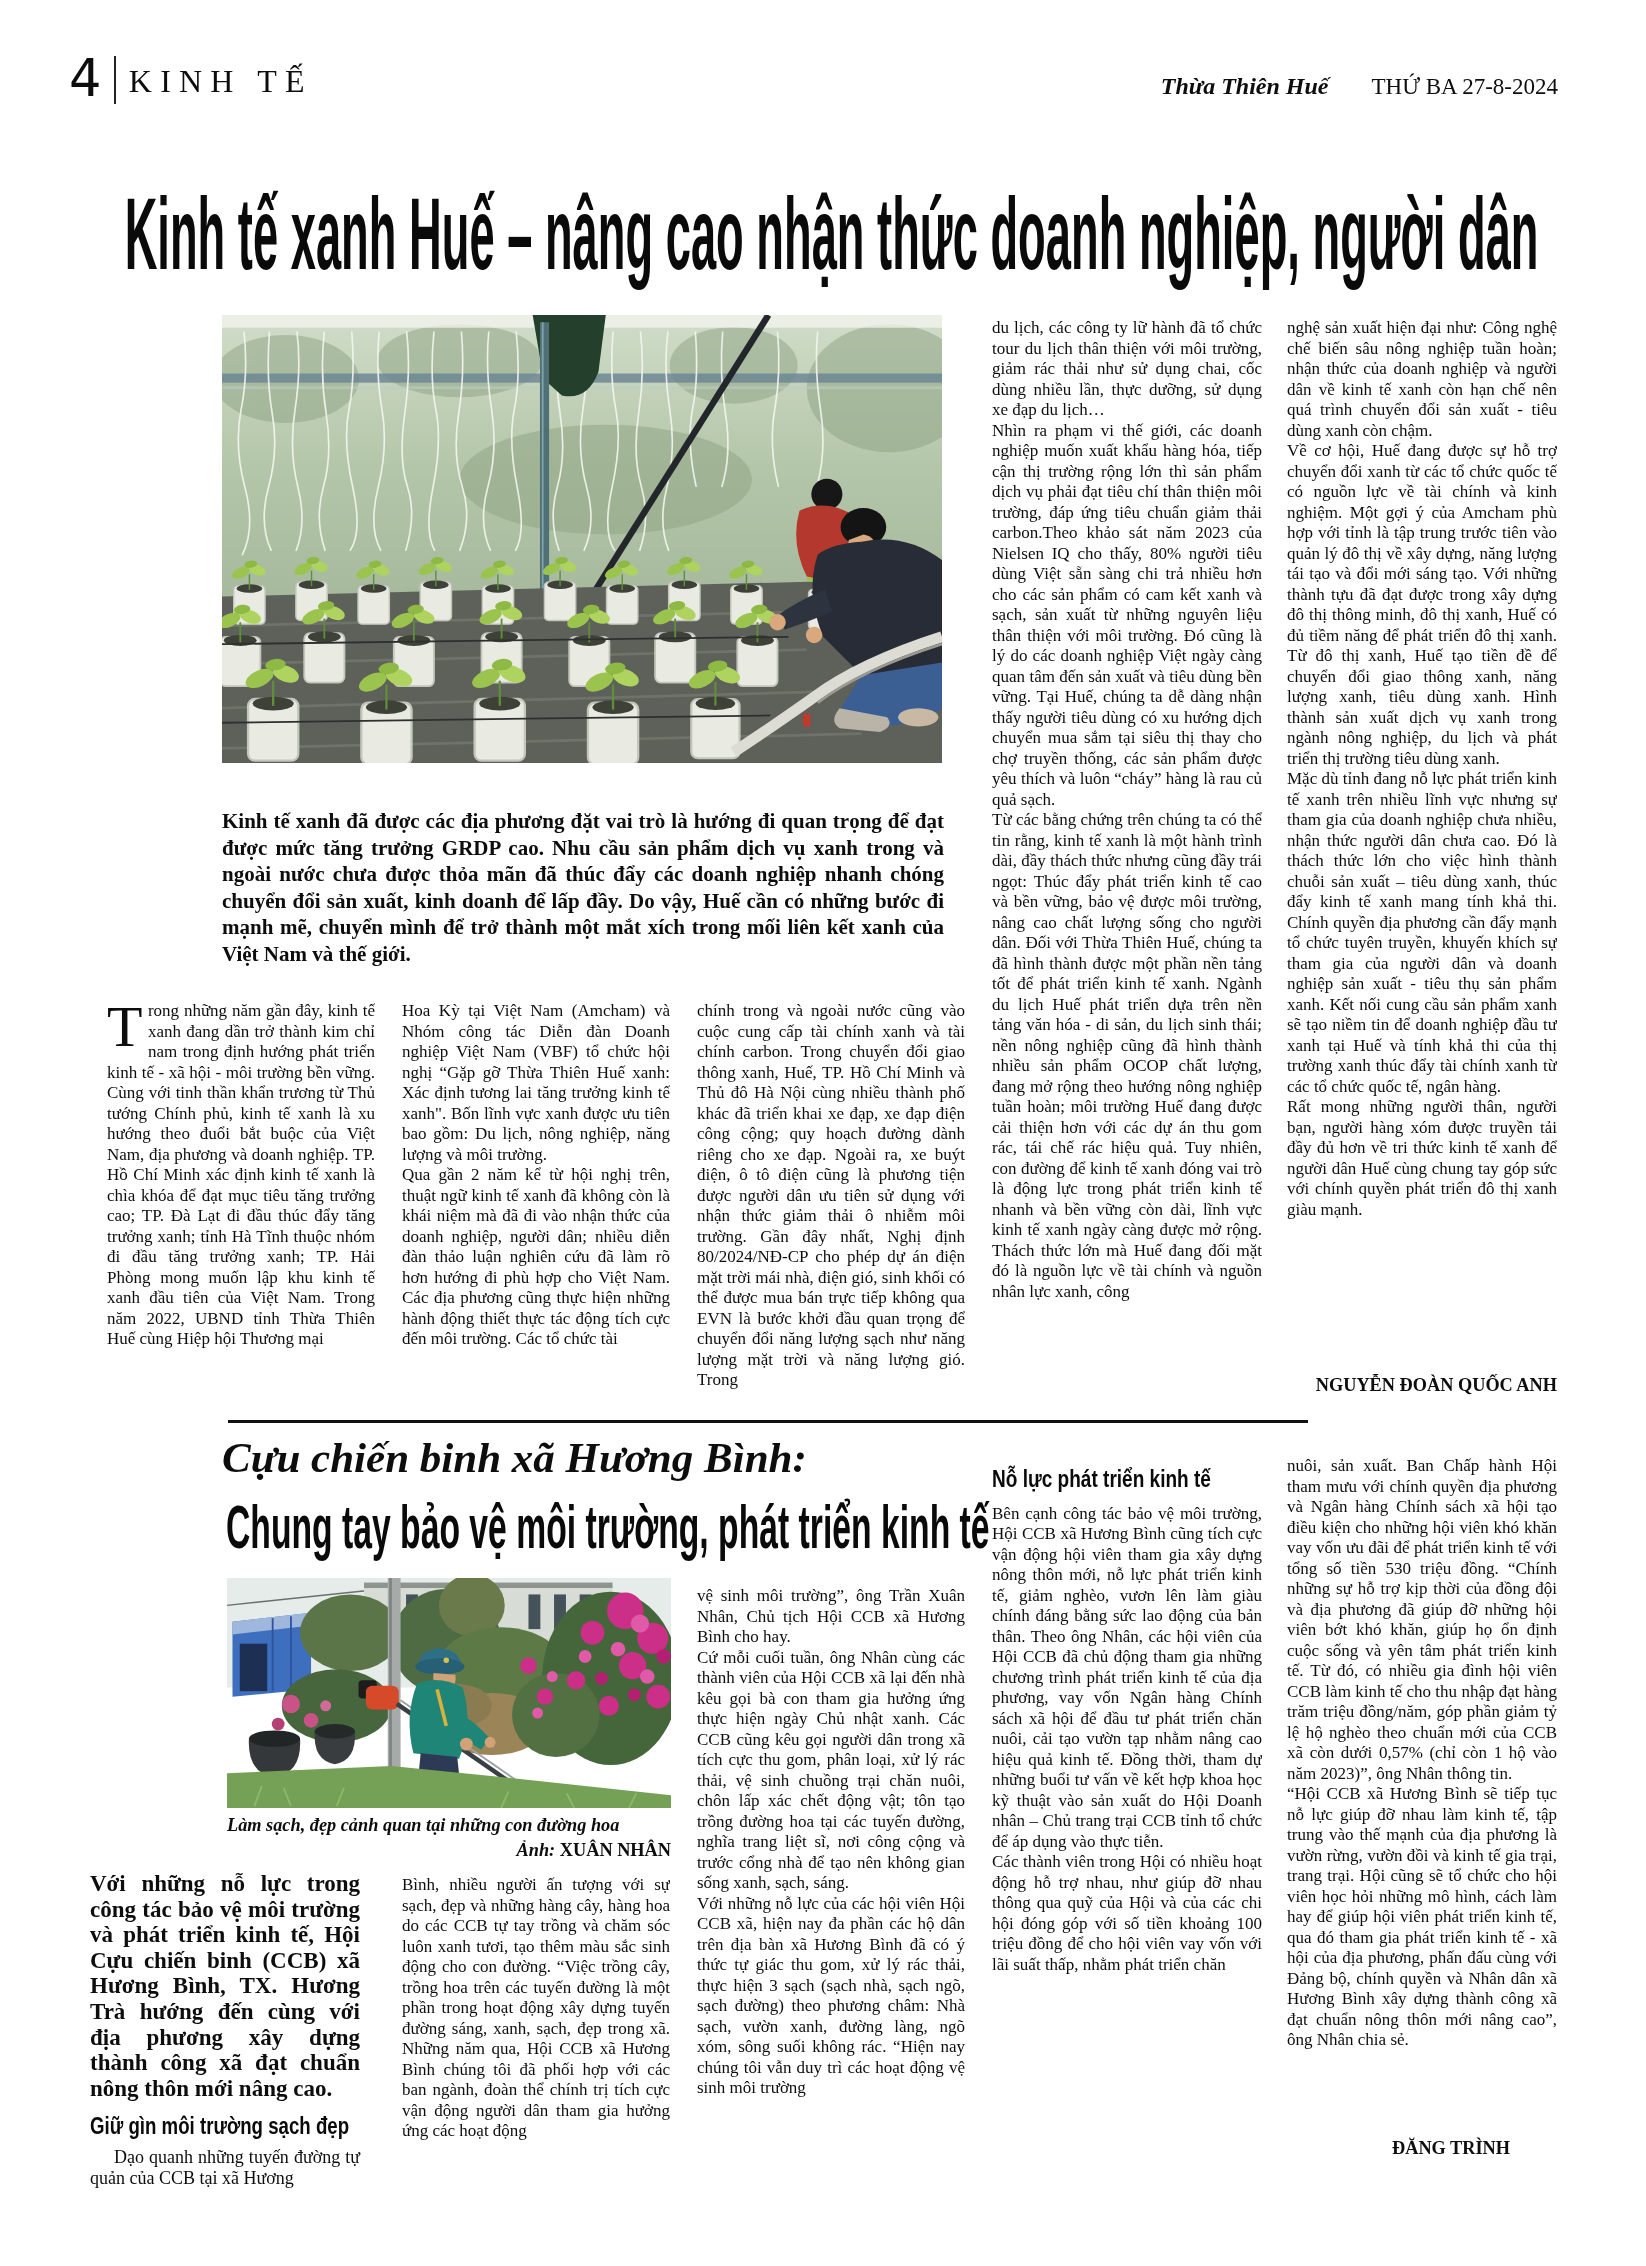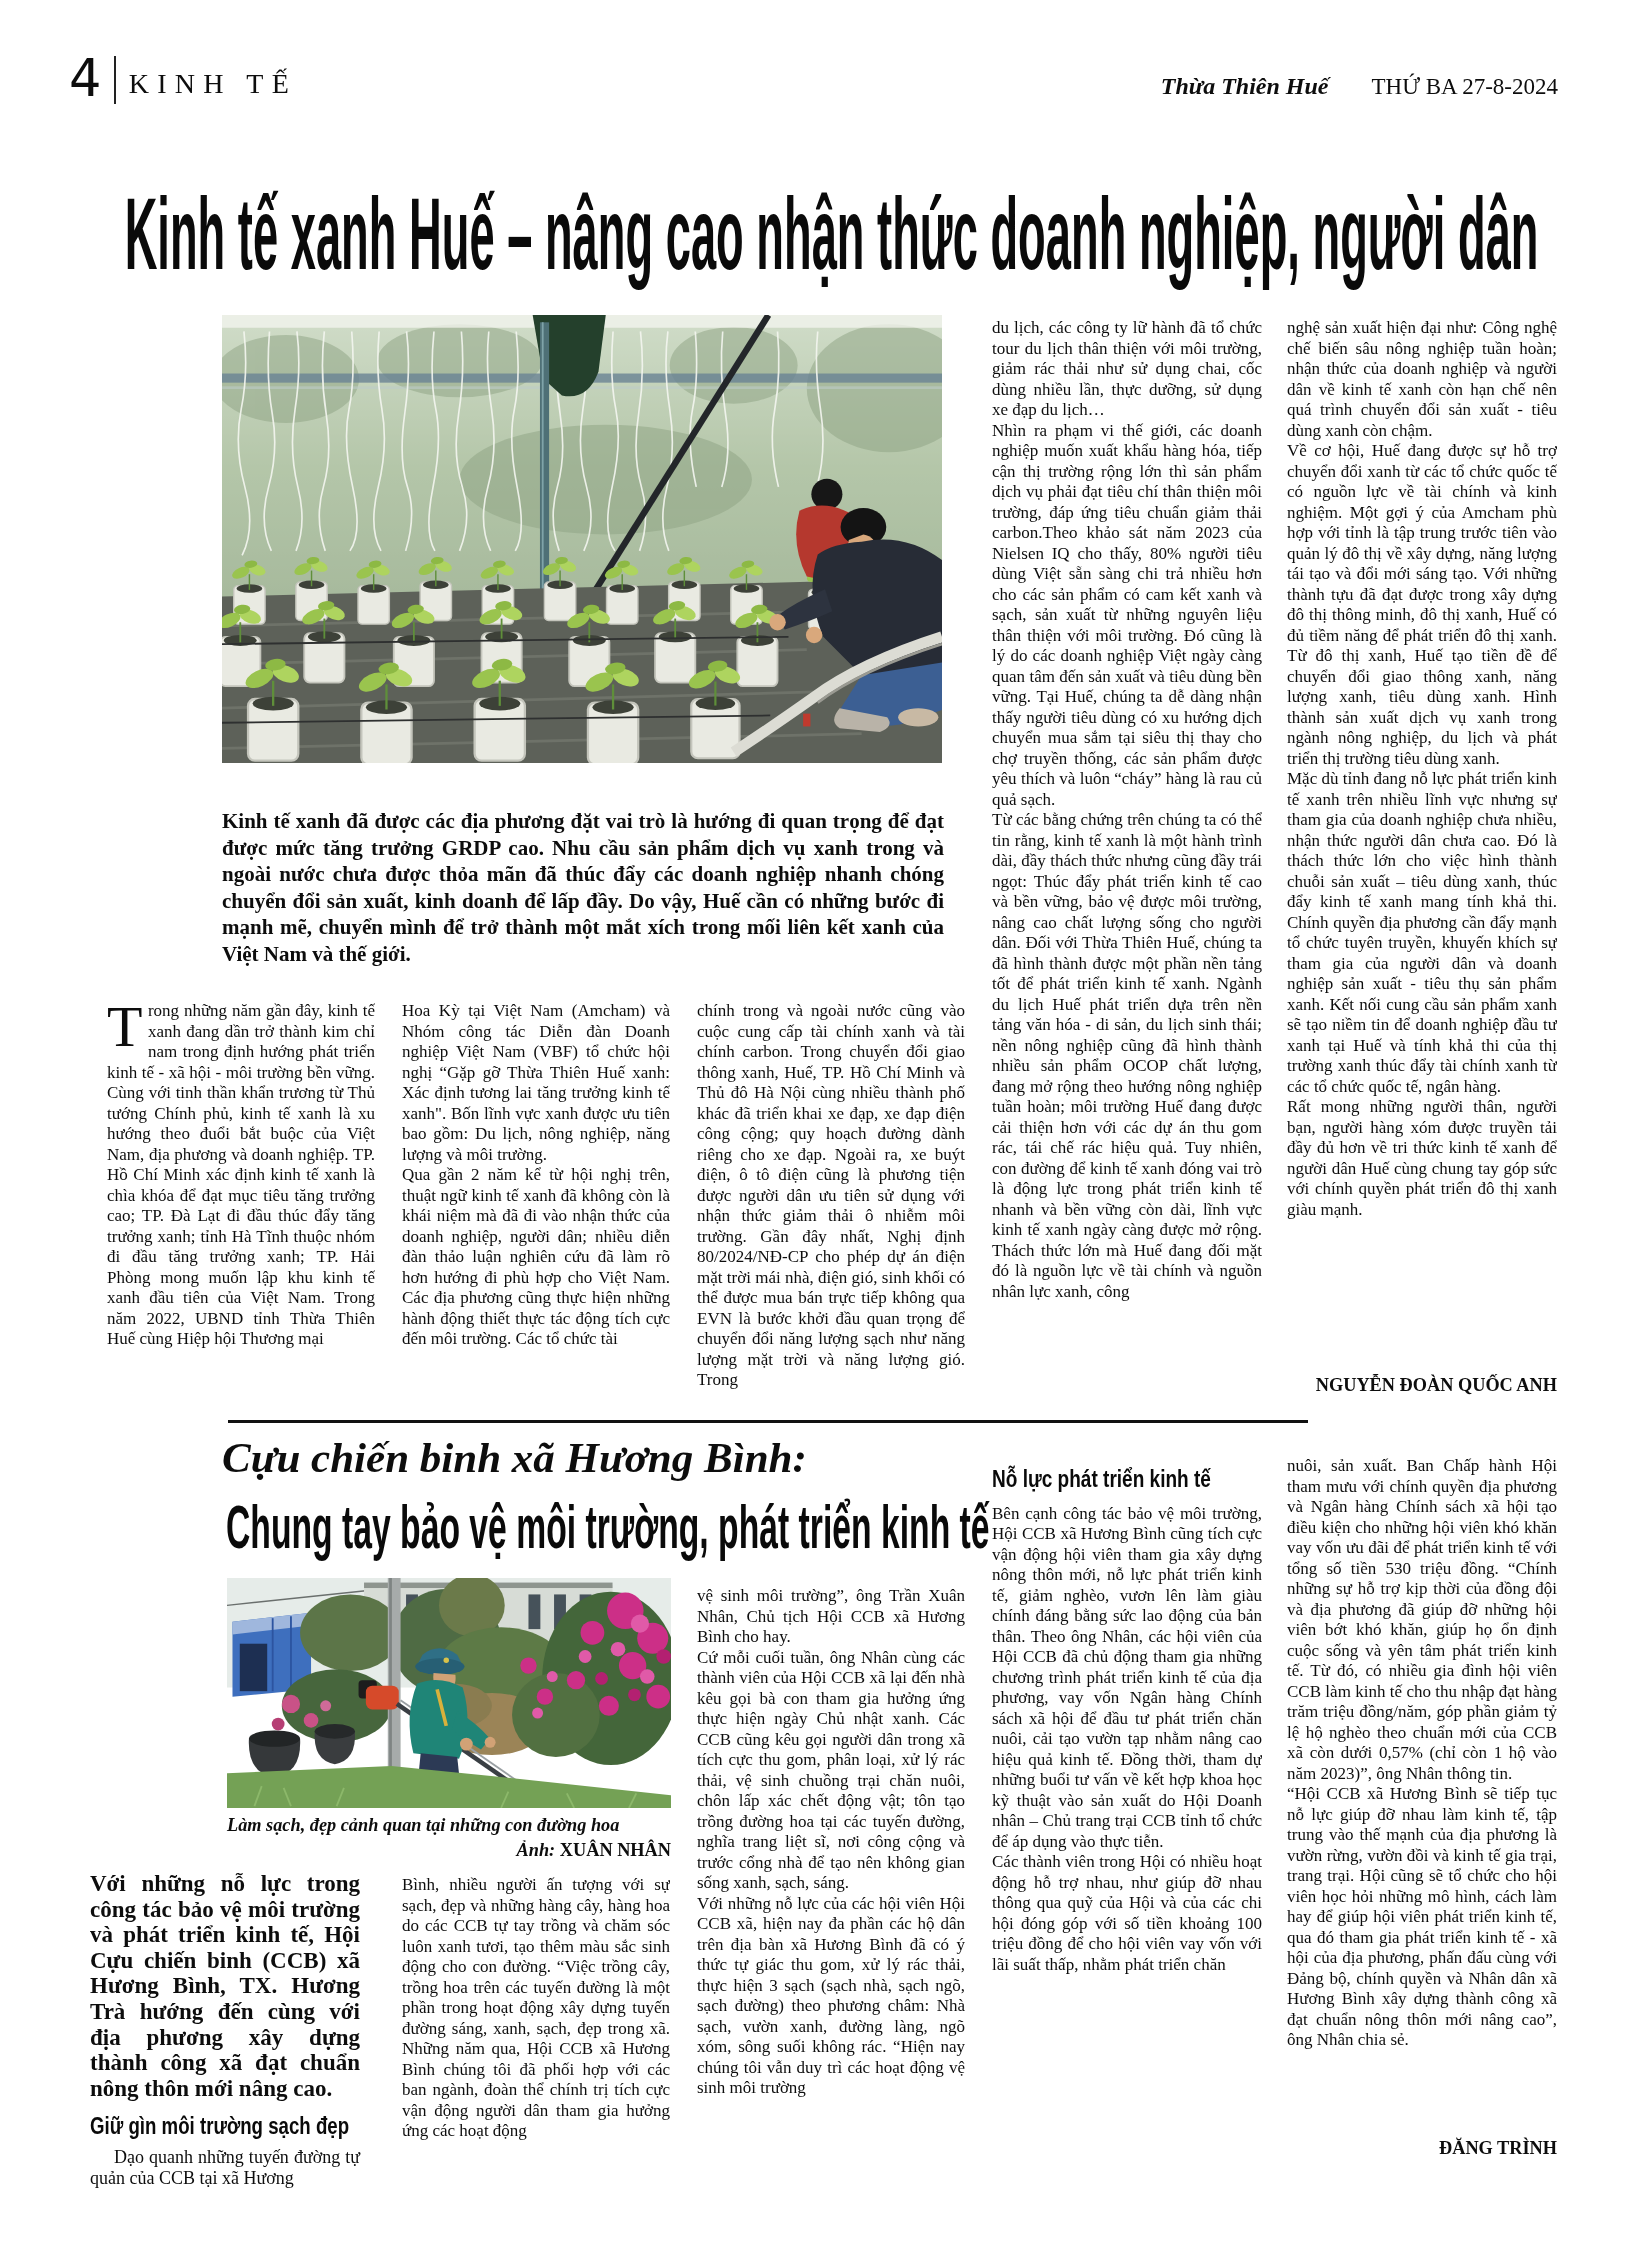--- a/index.html
+++ b/index.html
@@ -2,21 +2,21 @@
 <html style="font-size:14.6px"><head>
 <meta charset="utf-8">
 <style>
   html,body{margin:0;padding:0;background:#e8e8e8;}
   .page{position:relative;width:1647px;height:2267px;background:#ffffff;overflow:hidden;
         font-family:"Liberation Serif","DejaVu Serif",serif;color:#0d0d0d;}
   .abs{position:absolute;}
   
   .pagenum{font-family:"DejaVu Sans","Liberation Sans",sans-serif;font-size:51px;line-height:1;}
   .secbar{width:1.8px;height:48px;background:#222;}
-  .section{font-size:28px;letter-spacing:8.2px;white-space:nowrap;}
+  .section{font-size:32px;letter-spacing:8.2px;white-space:nowrap;}
   .masthead{font-weight:bold;font-style:italic;font-size:24px;white-space:nowrap;}
   .hdate{font-size:23px;white-space:nowrap;}
   
   .bodycol{font-size:17px;line-height:20.5px;text-align:justify;white-space:pre-line;overflow:hidden;}
   .dropcap::first-letter{float:left;font-size:58px;line-height:48px;padding:1.8px 5.5px 0 0;}
   .lead{font-weight:bold;font-size:21px;line-height:26.5px;text-align:justify;}
   .caption{font-size:18.3px;font-weight:bold;font-style:italic;}
   .credit-name{font-style:normal;}
   .author{font-weight:bold;font-size:18.3px;text-align:right;}
   .kicker{font-weight:bold;font-size:43px;line-height:1;white-space:nowrap;font-style:italic;}
@@ -346,16 +346,16 @@
   <div class="abs" style="left:992px;top:1456px;width:270px;height:716px;overflow:hidden;">
     <svg width="270" height="33" style="margin:7.3px 0 3.7px 0;" viewBox="0 0 296 36">
       <text x="0" y="26" font-size="27" textLength="240" lengthAdjust="spacingAndGlyphs">Nỗ lực phát triển kinh tế</text>
     </svg>
     <div class="bodycol" style="width:270px;">Bên cạnh công tác bảo vệ môi trường, Hội CCB xã Hương Bình cũng tích cực vận động hội viên tham gia xây dựng nông thôn mới, nỗ lực phát triển kinh tế, giảm nghèo, vươn lên làm giàu chính đáng bằng sức lao động của bản thân. Theo ông Nhân, các hội viên của Hội CCB đã chủ động tham gia những chương trình phát triển kinh tế của địa phương, vay vốn Ngân hàng Chính sách xã hội để đầu tư phát triển chăn nuôi, cải tạo vườn tạp nhằm nâng cao hiệu quả kinh tế. Đồng thời, tham dự những buổi tư vấn về kết hợp khoa học kỹ thuật vào sản xuất do Hội Doanh nhân – Chủ trang trại CCB tỉnh tổ chức để áp dụng vào thực tiễn.
 Các thành viên trong Hội có nhiều hoạt động hỗ trợ nhau, như giúp đỡ nhau thông qua quỹ của Hội và của các chi hội đóng góp với số tiền khoảng 100 triệu đồng để cho hội viên vay vốn với lãi suất thấp, nhằm phát triển chăn</div>
   </div>
 
   <div class="abs bodycol" style="left:1287px;top:1456px;width:270px;height:673px;">nuôi, sản xuất. Ban Chấp hành Hội tham mưu với chính quyền địa phương và Ngân hàng Chính sách xã hội tạo điều kiện cho những hội viên khó khăn vay vốn ưu đãi để phát triển kinh tế với tổng số tiền 530 triệu đồng. “Chính những sự hỗ trợ kịp thời của đồng đội và địa phương đã giúp đỡ những hội viên bớt khó khăn, giúp họ ổn định cuộc sống và yên tâm phát triển kinh tế. Từ đó, có nhiều gia đình hội viên CCB làm kinh tế cho thu nhập đạt hàng trăm triệu đồng/năm, góp phần giảm tỷ lệ hộ nghèo theo chuẩn mới của CCB xã còn dưới 0,57% (chỉ còn 1 hộ vào năm 2023)”, ông Nhân thông tin.
 “Hội CCB xã Hương Bình sẽ tiếp tục nỗ lực giúp đỡ nhau làm kinh tế, tập trung vào thế mạnh của địa phương là vườn rừng, vườn đồi và kinh tế gia trại, trang trại. Hội cũng sẽ tổ chức cho hội viên học hỏi những mô hình, cách làm hay để giúp hội viên phát triển kinh tế, qua đó tham gia phát triển kinh tế - xã hội của địa phương, phấn đấu cùng với Đảng bộ, chính quyền và Nhân dân xã Hương Bình xây dựng thành công xã đạt chuẩn nông thôn mới nâng cao”, ông Nhân chia sẻ.</div>
-  <div class="abs author" style="left:1287px;top:2138px;width:270px;">ĐĂNG TRÌNH</div>
+  <div class="abs author" style="left:1316px;top:2138px;width:270px;text-align:center;">ĐĂNG TRÌNH</div>
 
 </div>
 
 
 </body></html>

